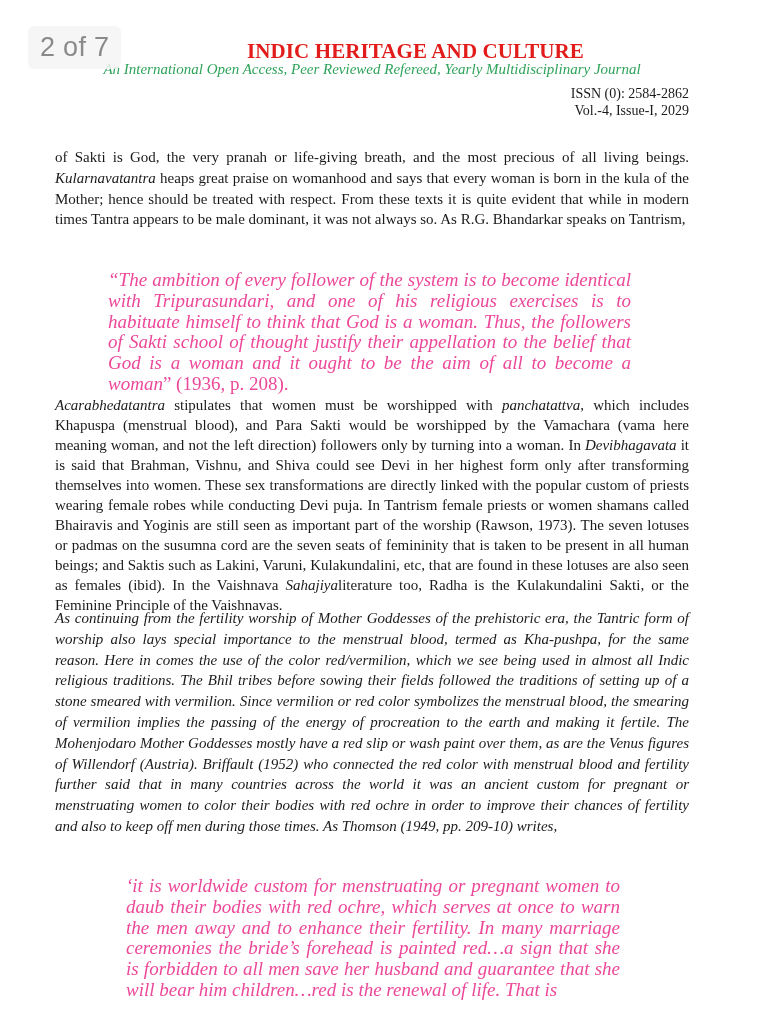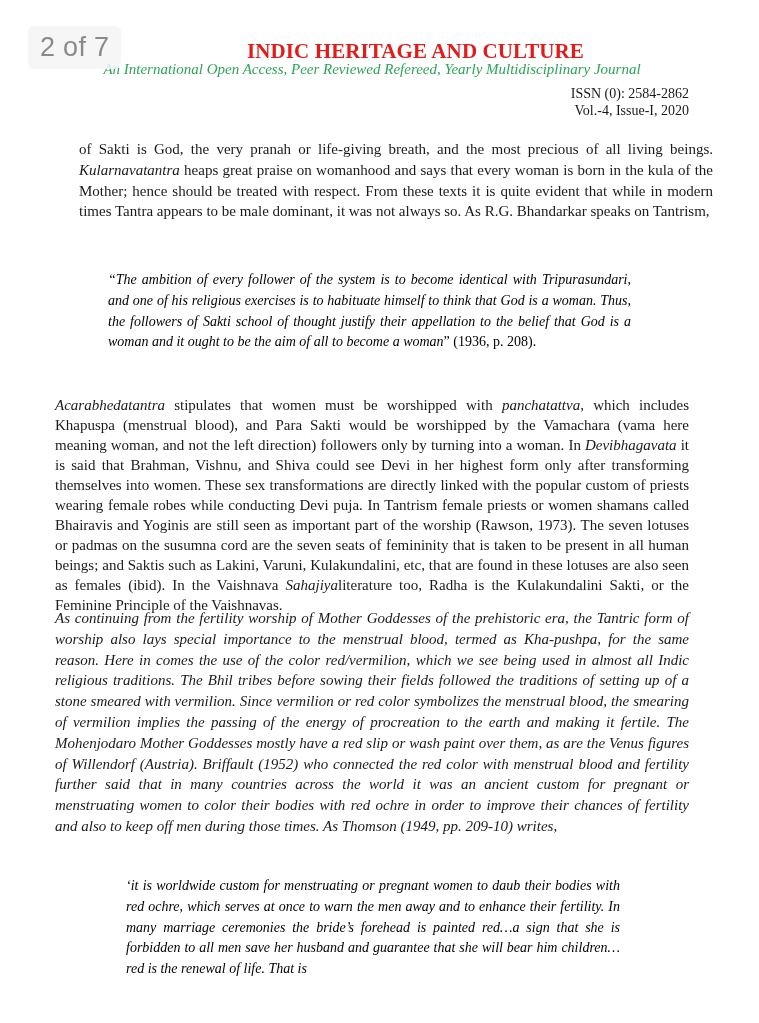--- a/index.html
+++ b/index.html
@@ -66,44 +66,44 @@
       left: 55px;
       width: 634px;
       font-size: 15px;
       line-height: 20.8px;
       text-align: justify;
       color: #1a1a1a;
     }
     .blockquote {
       position: absolute;
       font-style: italic;
-      font-size: 14px;
+      font-size: 19px;
       line-height: 20.8px;
       text-align: justify;
-      color: #000000;
+      color: #ec4899;
     }
-    .p1 { top: 139px; margin-left: 24px; }
+    .p1 { top: 147px; }
     .q1 { left: 108px; width: 523px; top: 270px; }
     .p2 { top: 395px; line-height: 20px; }
     .p3 { top: 608px; font-style: italic; }
     .q2 { left: 126px; width: 494px; top: 876px; }
     i, .ital { font-style: italic; }
     .q1 .upright, .q2 .upright { font-style: normal; }
   </style>
 </head>
 <body>
 
 <div class="page-indicator">2 of 7</div>
 
 <div class="journal-title">INDIC HERITAGE AND CULTURE</div>
 <div class="journal-subtitle">An International Open Access, Peer Reviewed Refereed, Yearly Multidisciplinary Journal</div>
 
 <div class="issn-block">
   <div>ISSN (0): 2584-2862</div>
-  <div>Vol.-4, Issue-I, 2020</div>
+  <div>Vol.-4, Issue-I, 2029</div>
 </div>
 
 <div class="body-text p1">
   <span>of Sakti is God, the very pranah or life-giving breath, and the most precious of all living beings.</span>
   <i>Kularnavatantra</i><span> heaps great praise on womanhood and says that every woman is born in the kula of the Mother; hence should be treated with respect. From these texts it is quite evident that while in modern times Tantra appears to be male dominant, it was not always so. As R.G. Bhandarkar speaks on Tantrism,</span>
 </div>
 
 <div class="blockquote q1">
   <span>“The ambition of every follower of the system is to become identical with Tripurasundari, and one of his religious exercises is to habituate himself to think that God is a woman. Thus, the followers of Sakti school of thought justify their appellation to the belief that God is a woman and it ought to be the aim of all to become a woman</span><span class="upright">” (1936, p. 208).</span>
 </div>

